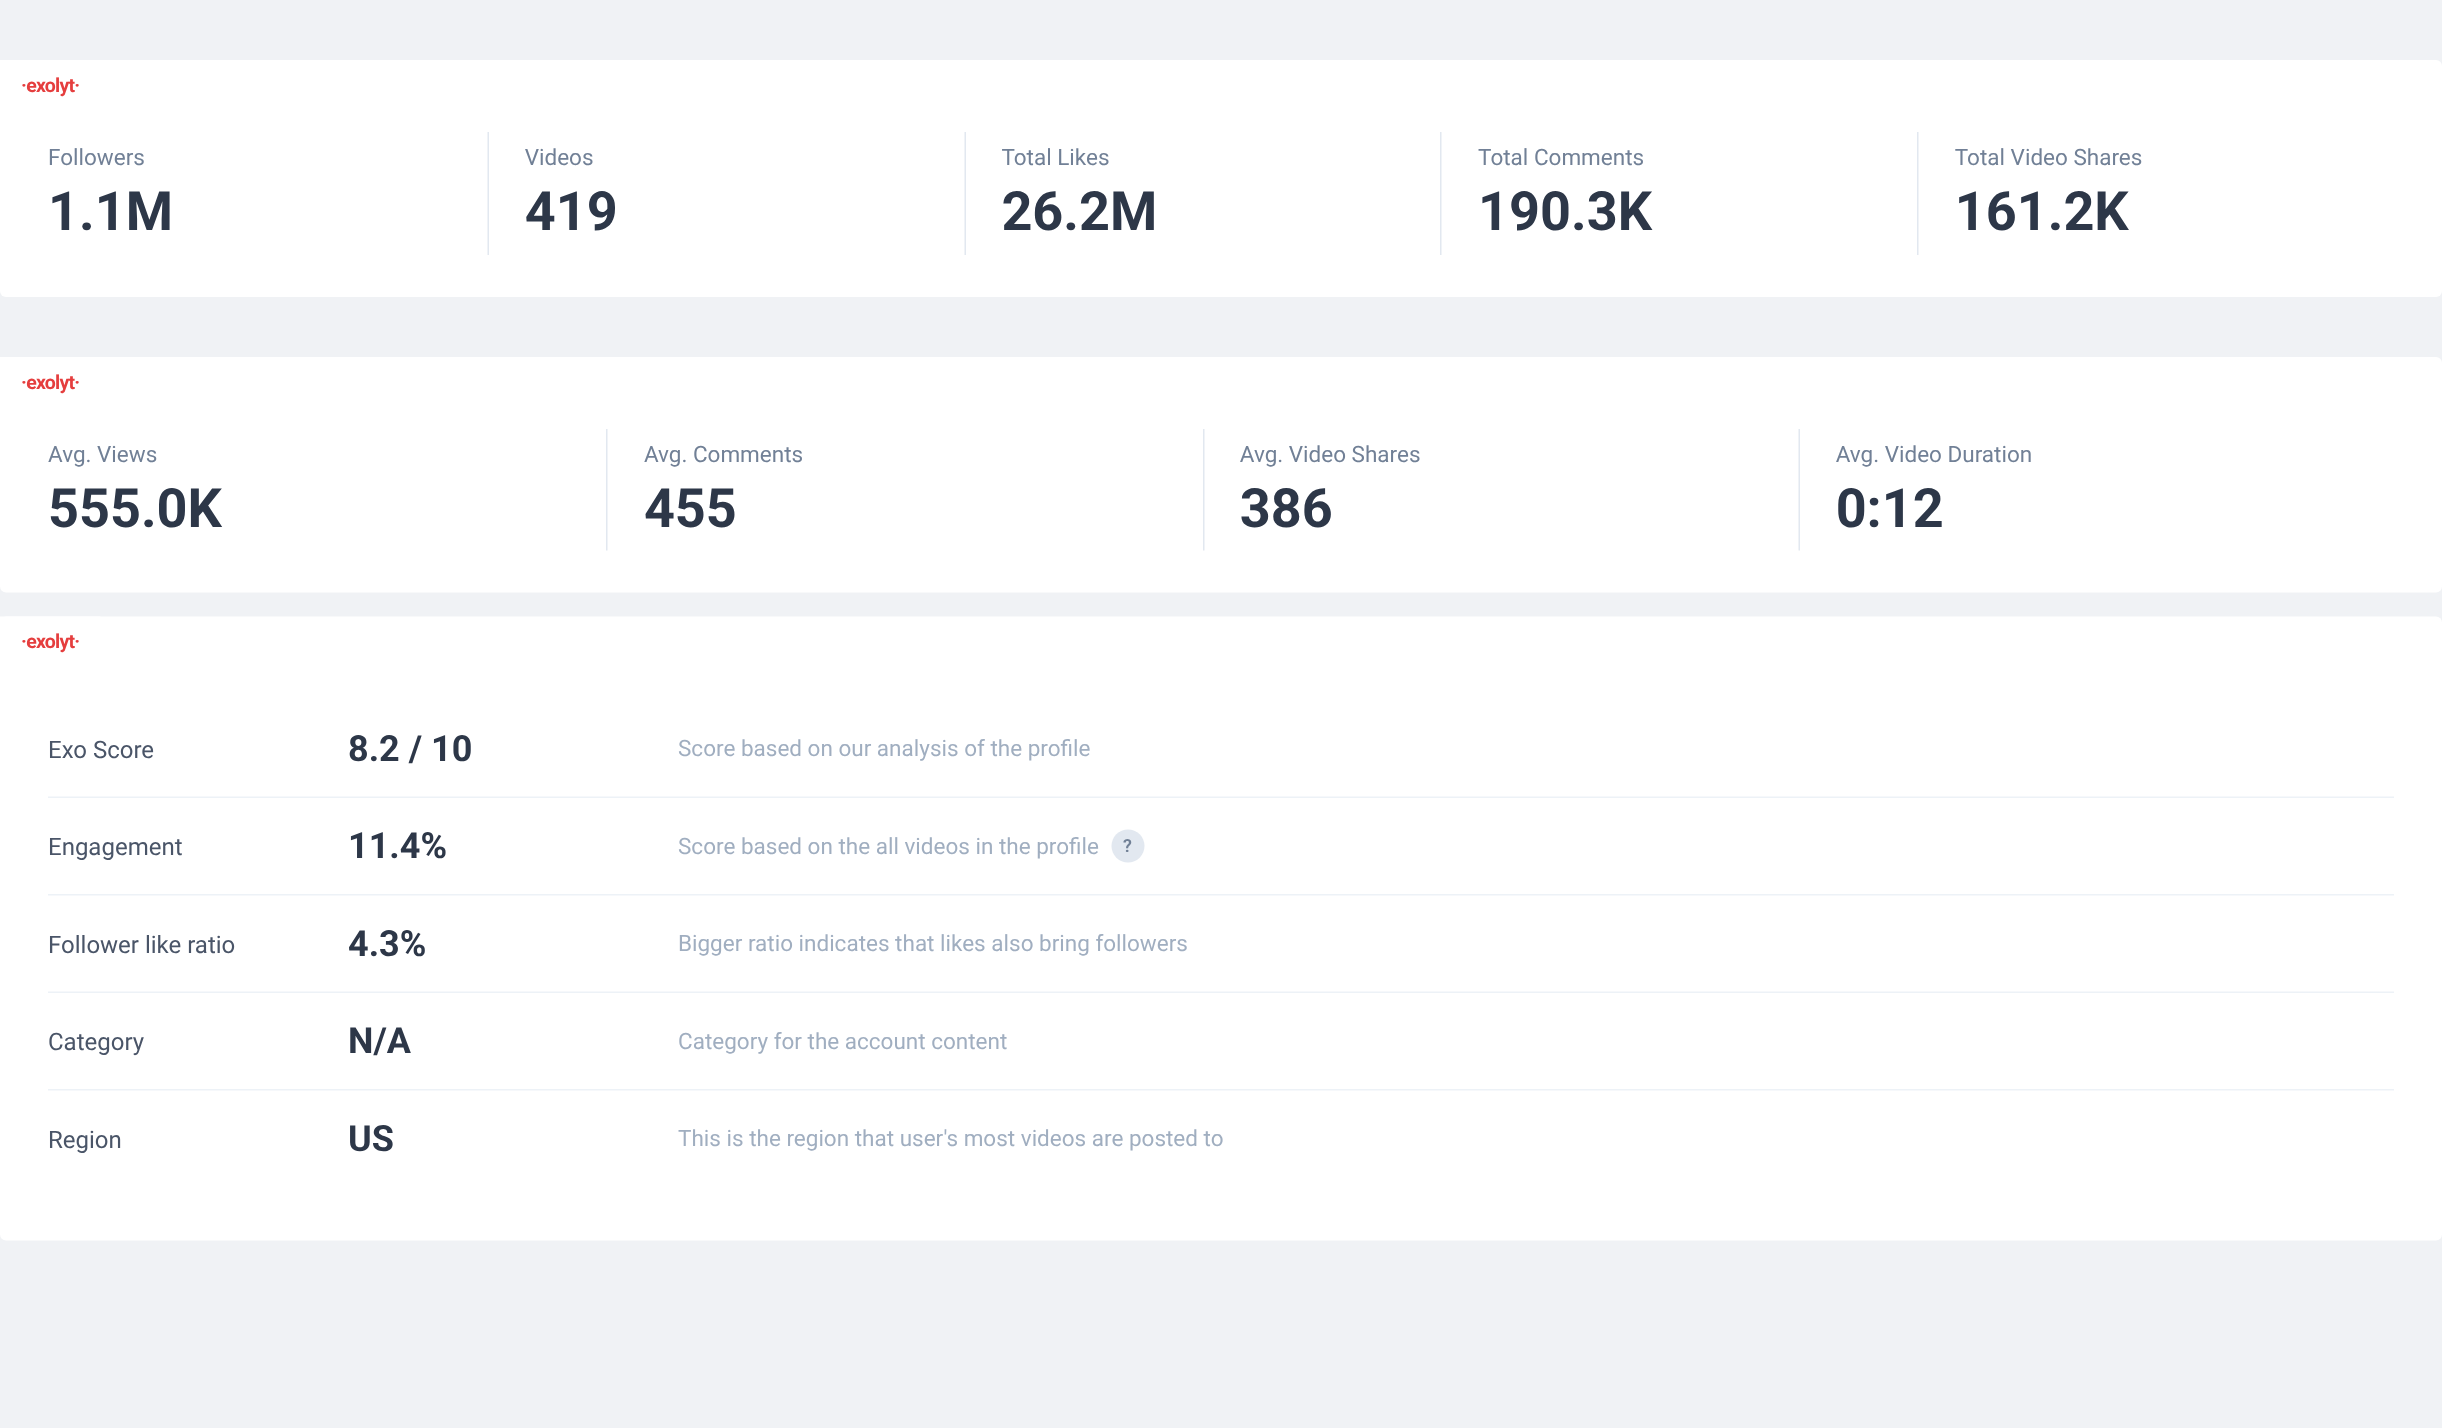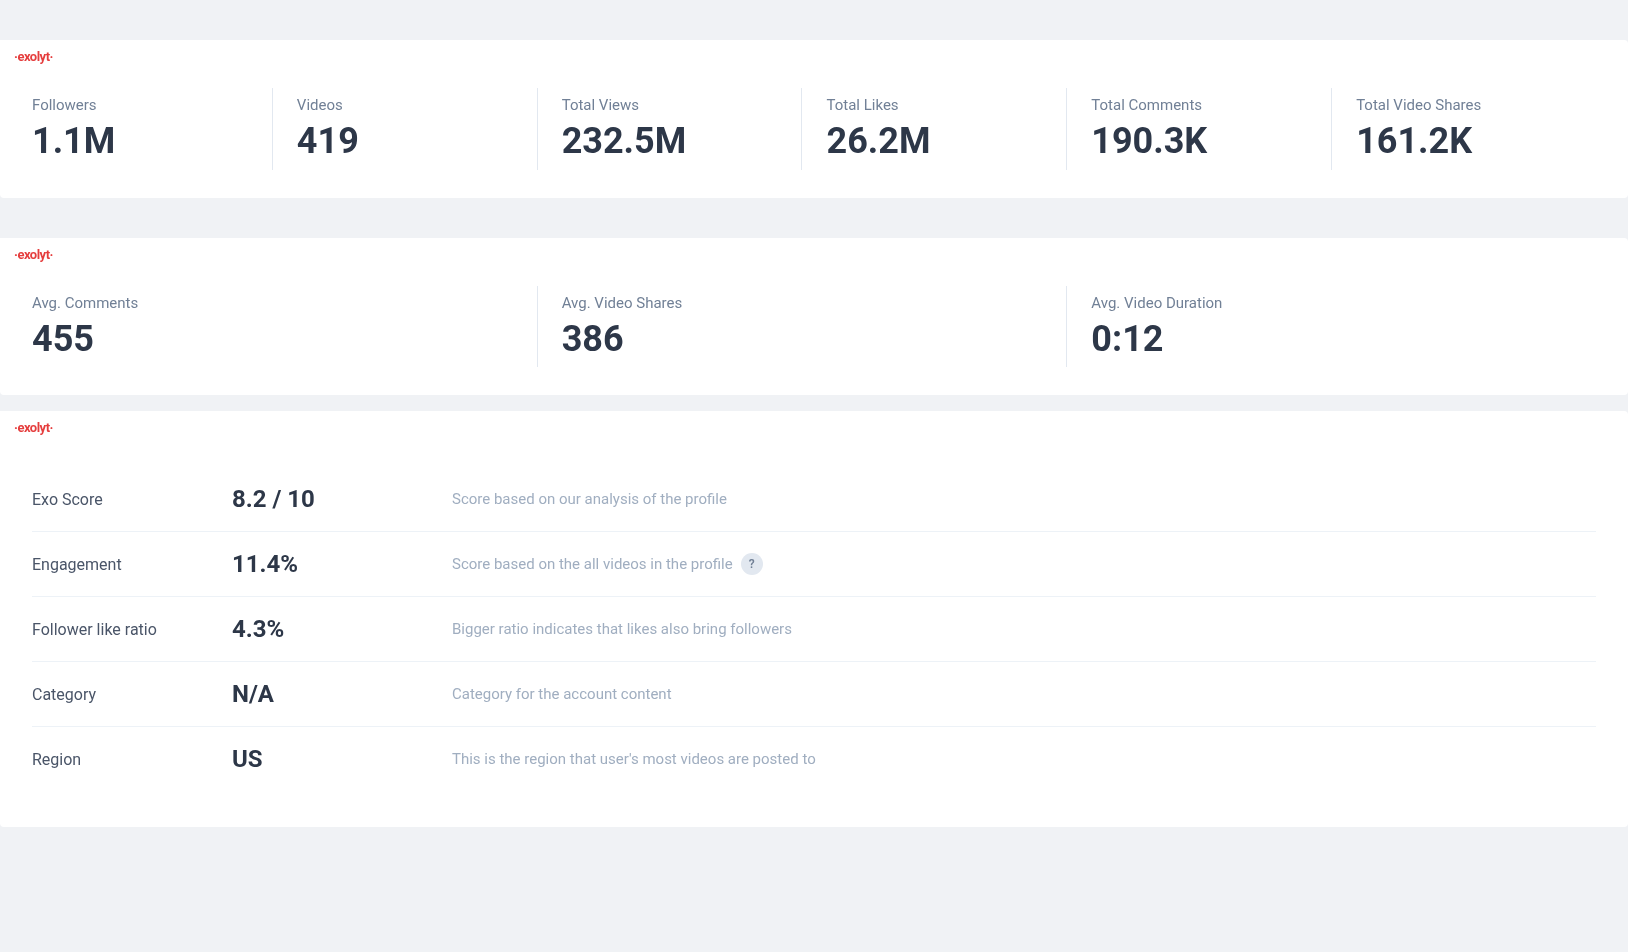--- a/index.html
+++ b/index.html
@@ -140,43 +140,43 @@
   <div class="stats-row" id="total-stats-row">
   <div class="stat-item">
       <div class="stat-label">Followers</div>
       <div class="stat-value">1.1M</div>
     </div>
       <div class="stat-item">
       <div class="stat-label">Videos</div>
       <div class="stat-value">419</div>
     </div>
       <div class="stat-item">
-      <div class="stat-label">Total Views</div>
-      <div class="stat-value">232.5M</div>
-    </div>
-      <div class="stat-item">
       <div class="stat-label">Total Likes</div>
       <div class="stat-value">26.2M</div>
     </div>
       <div class="stat-item">
       <div class="stat-label">Total Comments</div>
       <div class="stat-value">190.3K</div>
     </div>
       <div class="stat-item">
       <div class="stat-label">Total Video Shares</div>
       <div class="stat-value">161.2K</div>
     </div>
     </div>
 </div>
 
 <div class="section">
   <div class="logo-tab">
     <span class="logo-text">·exolyt·</span>
   </div>
   <div class="stats-row" id="avg-stats-row">
+  <div class="stat-item">
+      <div class="stat-label">Avg. Views</div>
+      <div class="stat-value">555.0K</div>
+    </div>
       <div class="stat-item">
       <div class="stat-label">Avg. Comments</div>
       <div class="stat-value">455</div>
     </div>
       <div class="stat-item">
       <div class="stat-label">Avg. Video Shares</div>
       <div class="stat-value">386</div>
     </div>
       <div class="stat-item">
       <div class="stat-label">Avg. Video Duration</div>

